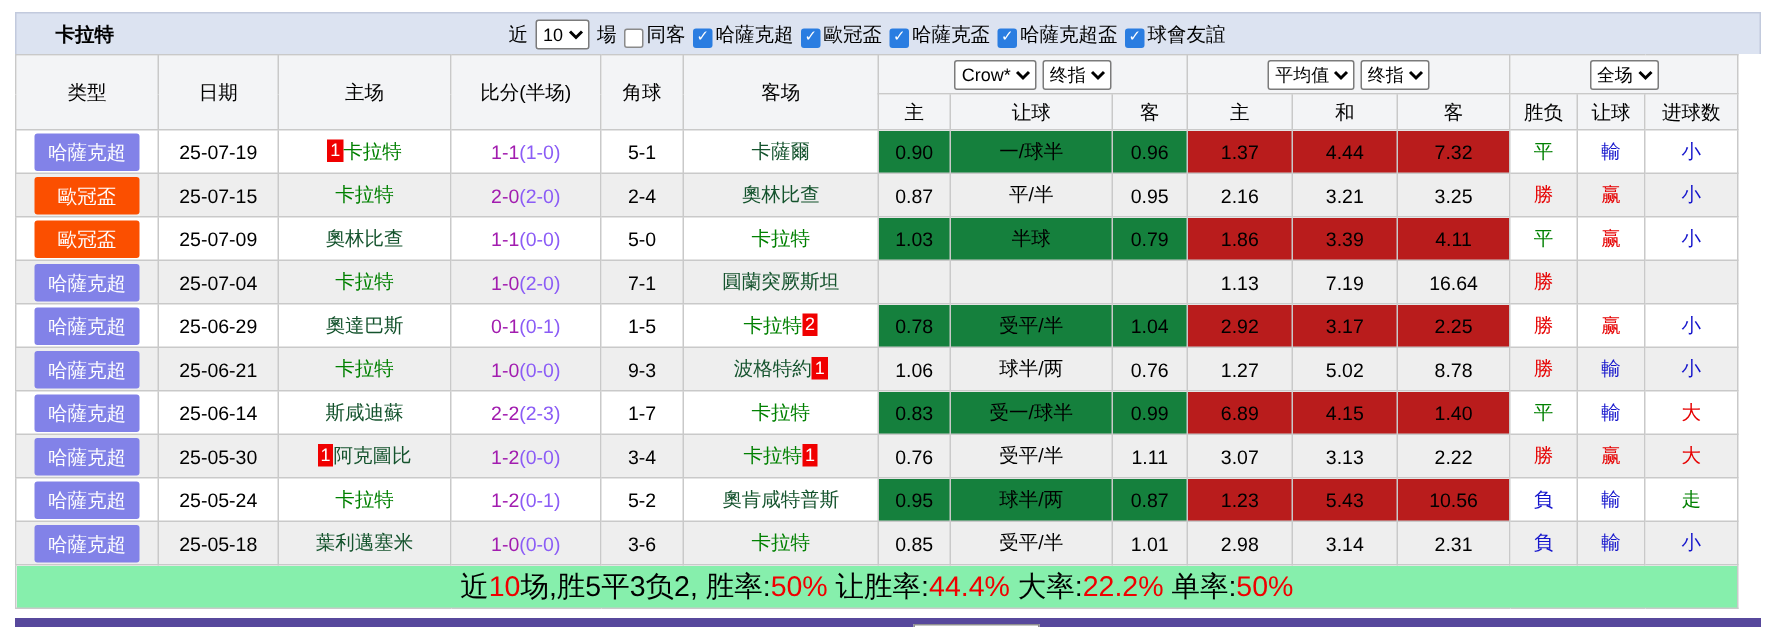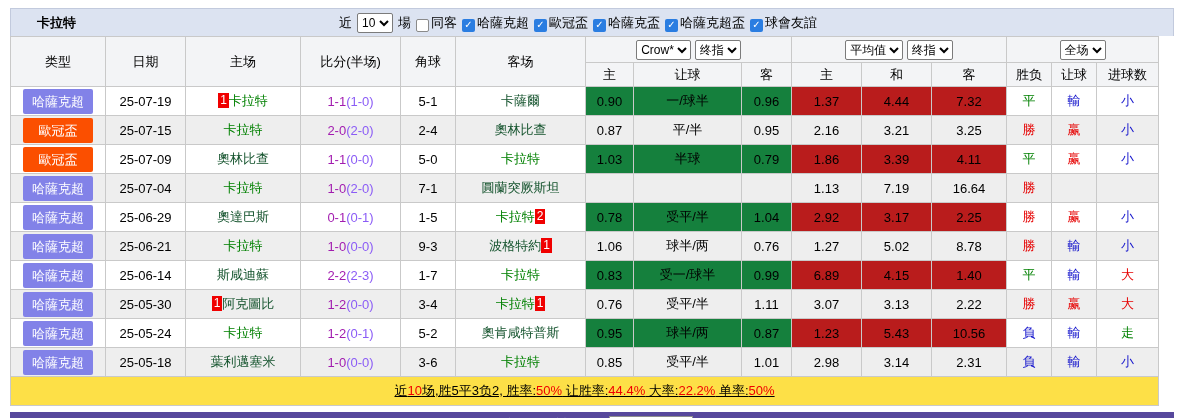--- a/index.html
+++ b/index.html
@@ -37,21 +37,21 @@
   .lg-orange{background:#fb4f00;}
   .t-green{color:#008000;}
   .t-black{color:#14532d;}
   .ft{color:#a21caf;}
   .ht{color:#8b5cf6;}
   .nbadge{display:inline-block;background:#f00000;color:#fff;font-size:12px;line-height:15px;
           padding:0 2px;vertical-align:1px;}
   .c-red{color:#e60000;}
   .c-green{color:#008000;}
   .c-blue{color:#1414cc;}
-  td.summary{height:28px;background:#fde047;font-size:13px;text-decoration:underline;}
+  td.summary{height:28px;background:#86efac;font-size:19px;}
   .red{color:#f00000;}
 
   
   .gap{height:6px;background:#fff;}
   .purplebar{height:40px;background:#57489c;display:flex;justify-content:center;
              gap:40px;padding-top:4px;color:#fff;font-weight:bold;font-size:13px;}
   .footer-box{width:84px;height:19px;background:#fff;border:1px solid #8f8f8f;box-sizing:border-box;}
 </style>
 </head>
 <body>

